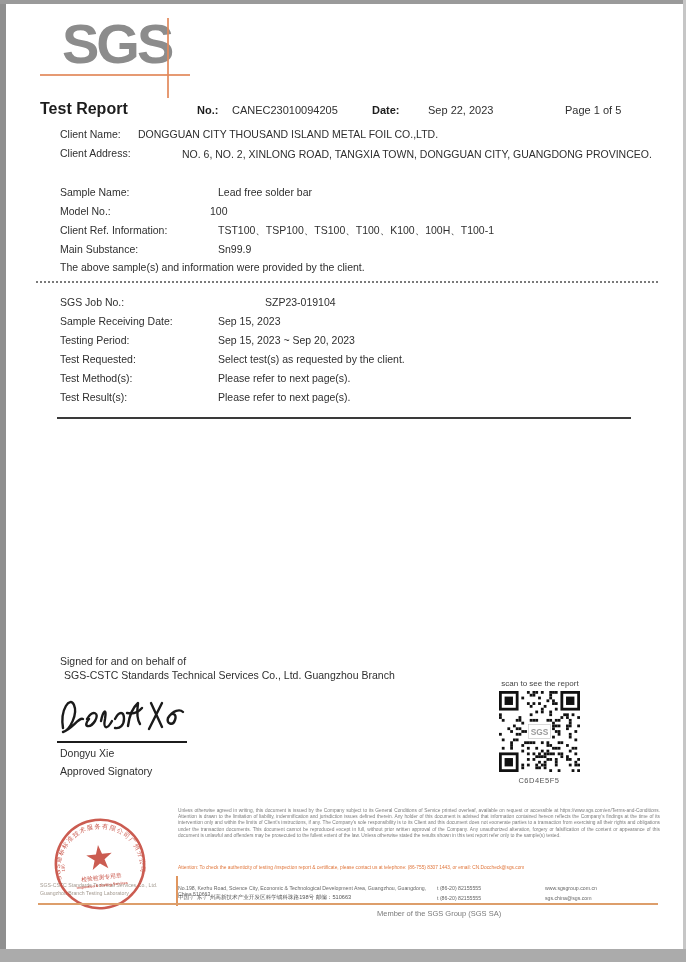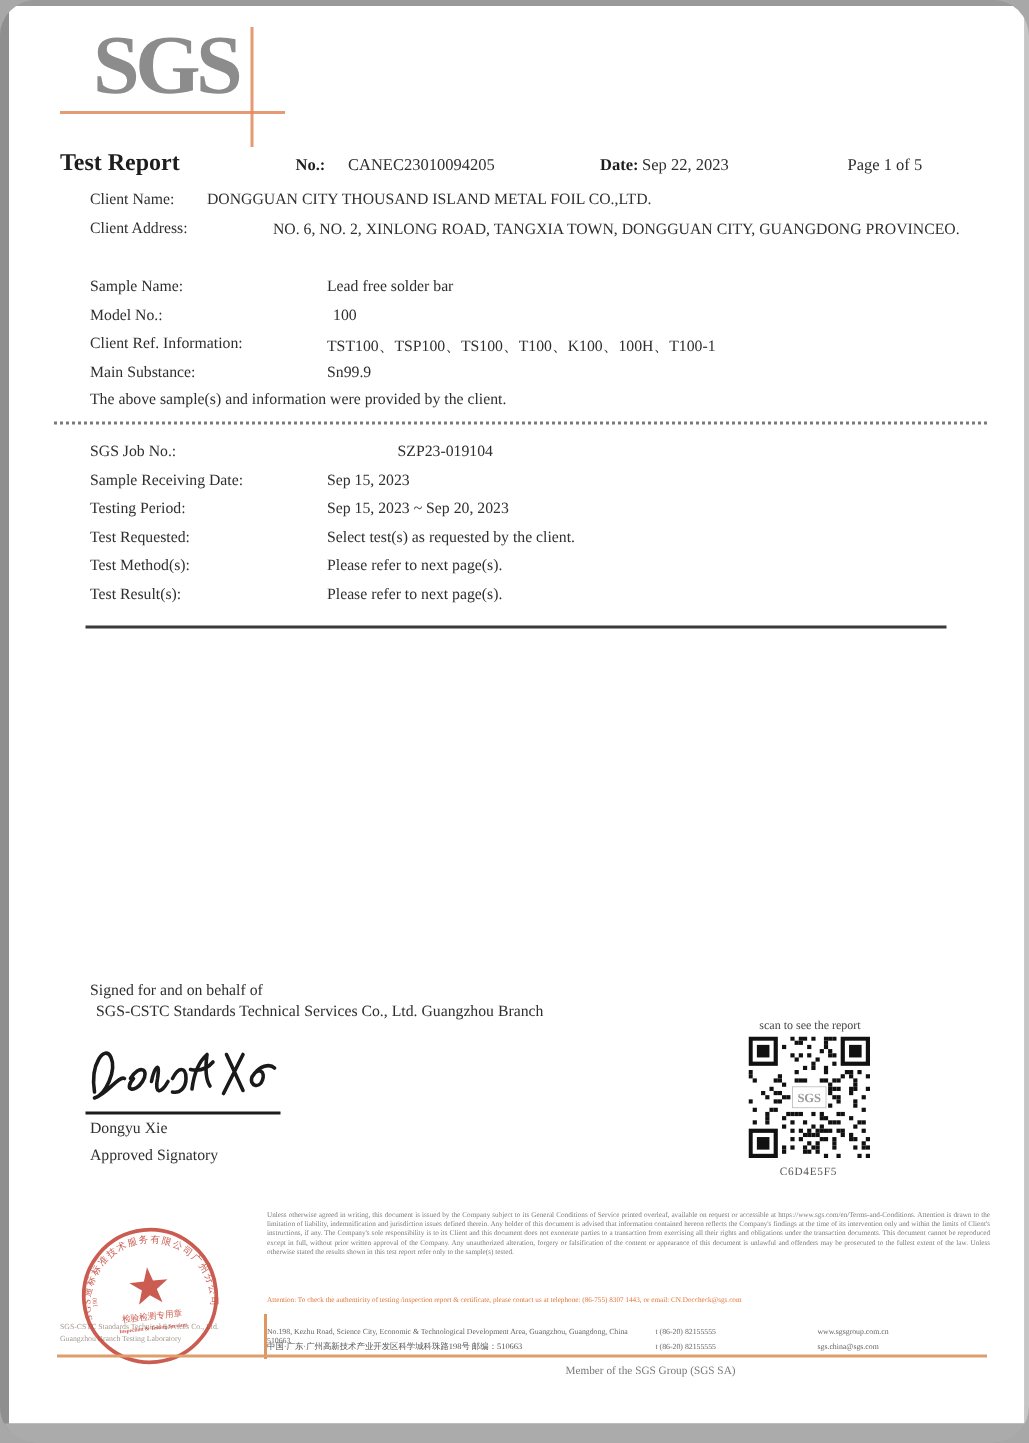--- a/index.html
+++ b/index.html
@@ -1,17 +1,17 @@
 <!DOCTYPE html>
 <html><head>
 <meta charset="utf-8">
 <style>
   html,body{margin:0;padding:0;background:#a8a8a8;}
   #page{position:relative;width:686px;height:962px;background:#9e9e9e;overflow:hidden;
-        font-family:Liberation Serif, serif;color:#2f2f2f;border-radius:24px;}
+        font-family:Liberation Sans, sans-serif;color:#2f2f2f;}
   .abs{position:absolute;}
   .sheet{position:absolute;left:6px;top:4px;right:3px;bottom:13px;background:#ffffff;}
   
   .edge-left{left:0;top:0;width:6px;height:962px;background:#8f8f8f;}
   .edge-top{left:0;top:0;width:686px;height:4px;background:#9a9a9a;}
   .edge-right{right:0;top:0;width:3px;height:962px;background:#c6c6c6;}
   .edge-bottom{left:0;bottom:0;width:686px;height:13px;background:#ababab;}
 
   
   .logo-text{left:62px;top:16px;font-size:56px;font-weight:bold;letter-spacing:-3px;color:#8c8c8c;line-height:1;}
@@ -67,33 +67,33 @@
 <div id="page">
   <div class="sheet abs"></div>
 
   <div class="abs logo-text">SGS</div>
   <div class="abs cross-h"></div>
   <div class="abs cross-v"></div>
 
   <div class="abs doc-title">Test Report</div>
   <div class="abs h-lbl" style="left:197px;top:104px;">No.:</div>
   <div class="abs h-val" style="left:232px;top:104px;">CANEC23010094205</div>
-  <div class="abs h-lbl" style="left:400px;top:104px;">Date:</div>
+  <div class="abs h-lbl" style="left:372px;top:104px;">Date:</div>
   <div class="abs h-val" style="left:428px;top:104px;">Sep 22, 2023</div>
   <div class="abs h-val" style="left:565px;top:104px;">Page 1 of 5</div>
 
   <div class="abs flabel" style="left:60px;top:128px;">Client Name:</div>
   <div class="abs fvalue" style="left:138px;top:128px;">DONGGUAN CITY THOUSAND ISLAND METAL FOIL CO.,LTD.</div>
   <div class="abs flabel" style="left:60px;top:147px;">Client Address:</div>
   <div class="abs fvalue" style="left:138px;top:147px;width:490px;line-height:1.35;margin-left:44px;">NO. 6, NO. 2, XINLONG ROAD, TANGXIA TOWN, DONGGUAN CITY, GUANGDONG PROVINCEO.</div>
 
   <div class="abs flabel" style="left:60px;top:186px;">Sample Name:</div>
   <div class="abs fvalue" style="left:218px;top:186px;">Lead free solder bar</div>
   <div class="abs flabel" style="left:60px;top:205px;">Model No.:</div>
-  <div class="abs fvalue" style="left:222px;top:205px;">100</div>
+  <div class="abs fvalue" style="left:210px;top:205px;">100</div>
   <div class="abs flabel" style="left:60px;top:224px;">Client Ref. Information:</div>
   <div class="abs fvalue" style="left:218px;top:224px;">TST100、TSP100、TS100、T100、K100、100H、T100-1</div>
   <div class="abs flabel" style="left:60px;top:243px;">Main Substance:</div>
   <div class="abs fvalue" style="left:218px;top:243px;">Sn99.9</div>
   <div class="abs fvalue" style="left:60px;top:261px;">The above sample(s) and information were provided by the client.</div>
   <div class="abs dotted-sep"></div>
 
   <div class="abs flabel" style="left:60px;top:296px;">SGS Job No.:</div>
   <div class="abs fvalue" style="left:218px;top:296px;margin-left:47px;">SZP23-019104</div>
   <div class="abs flabel" style="left:60px;top:315px;">Sample Receiving Date:</div>

